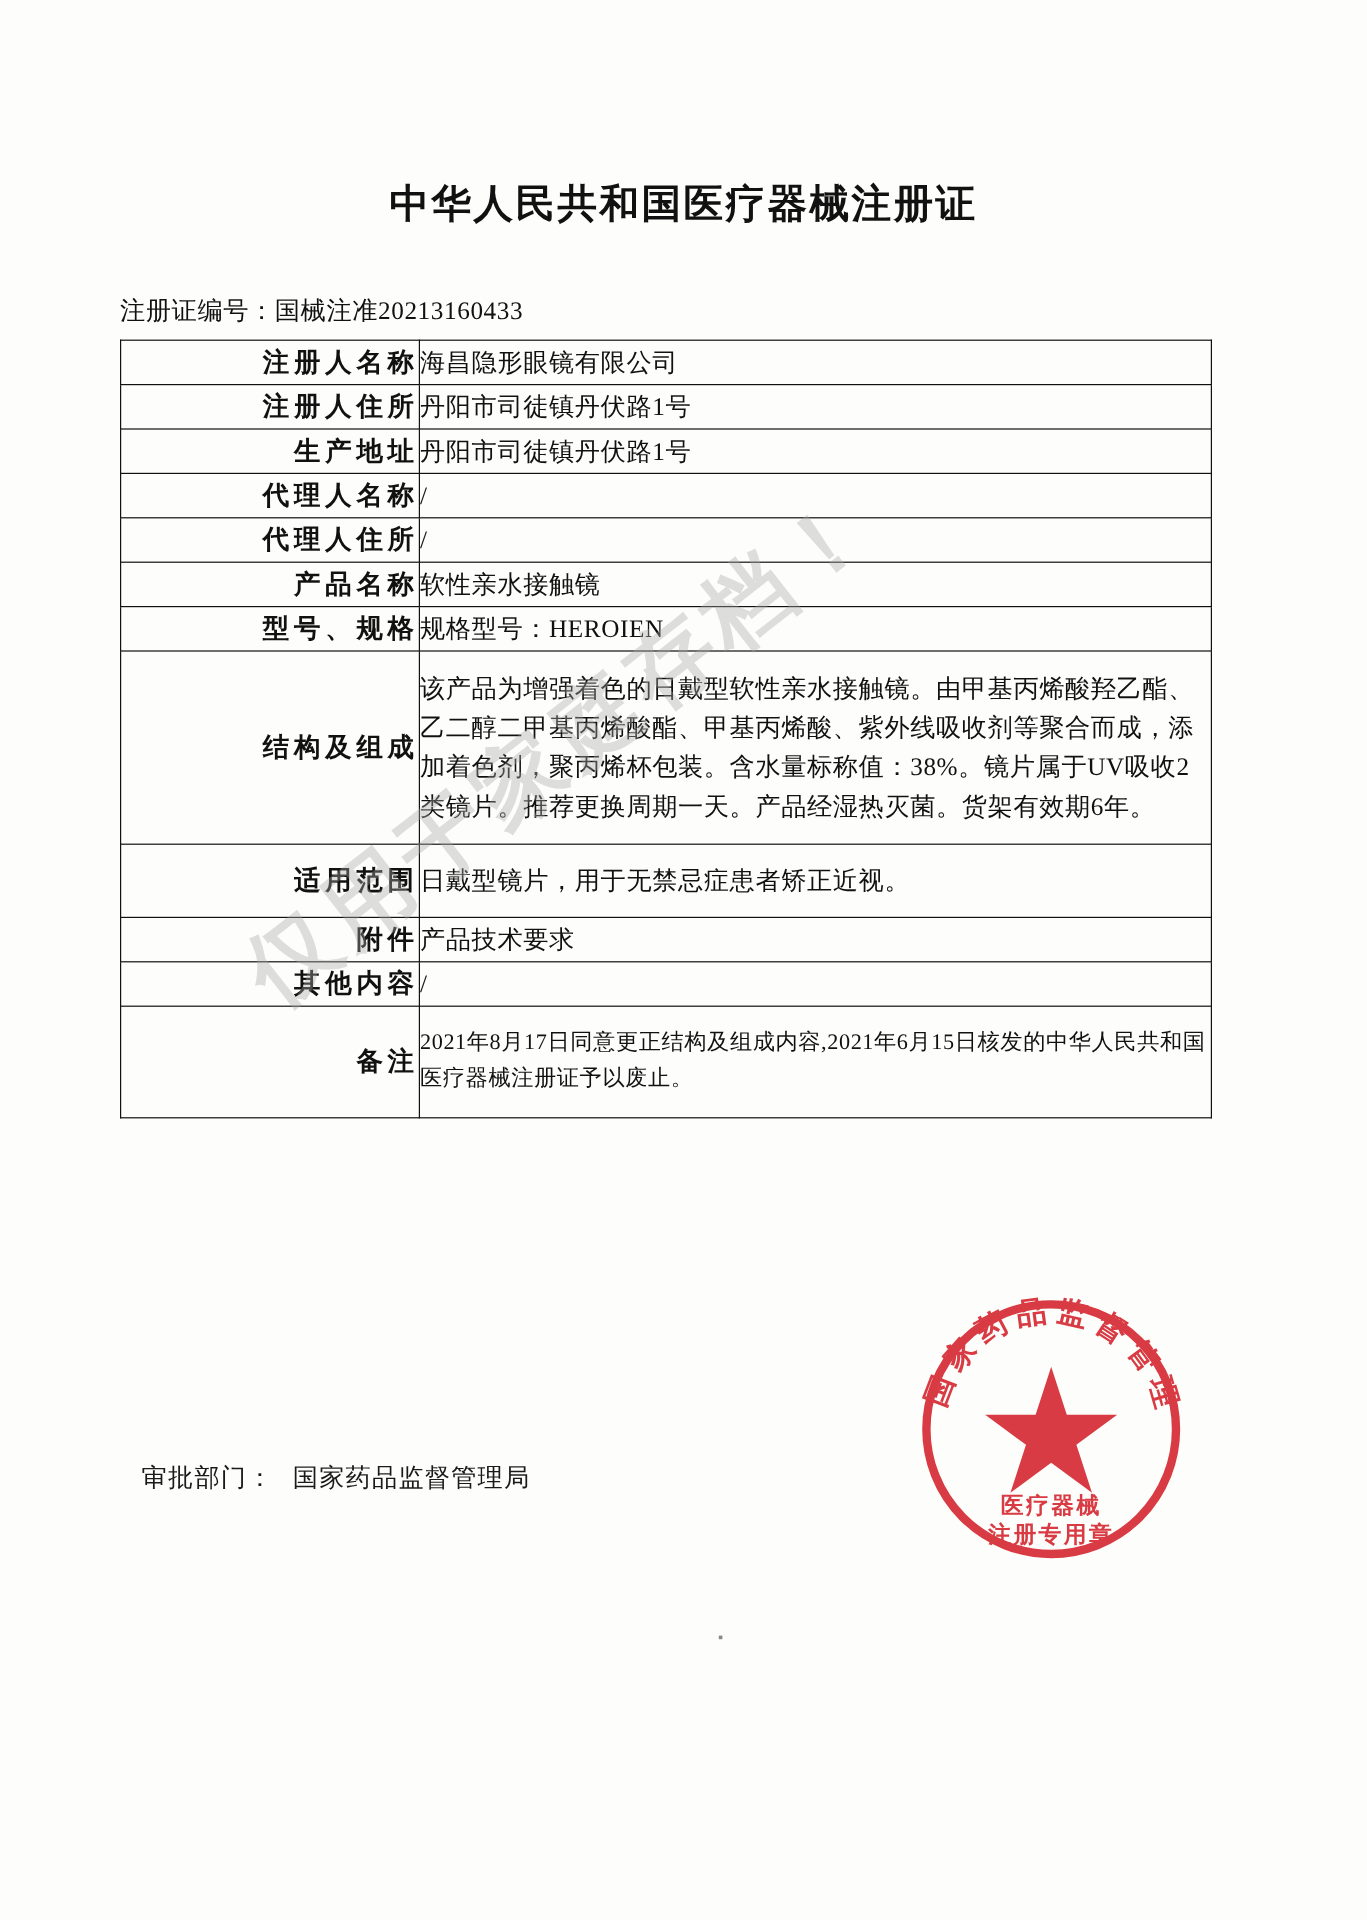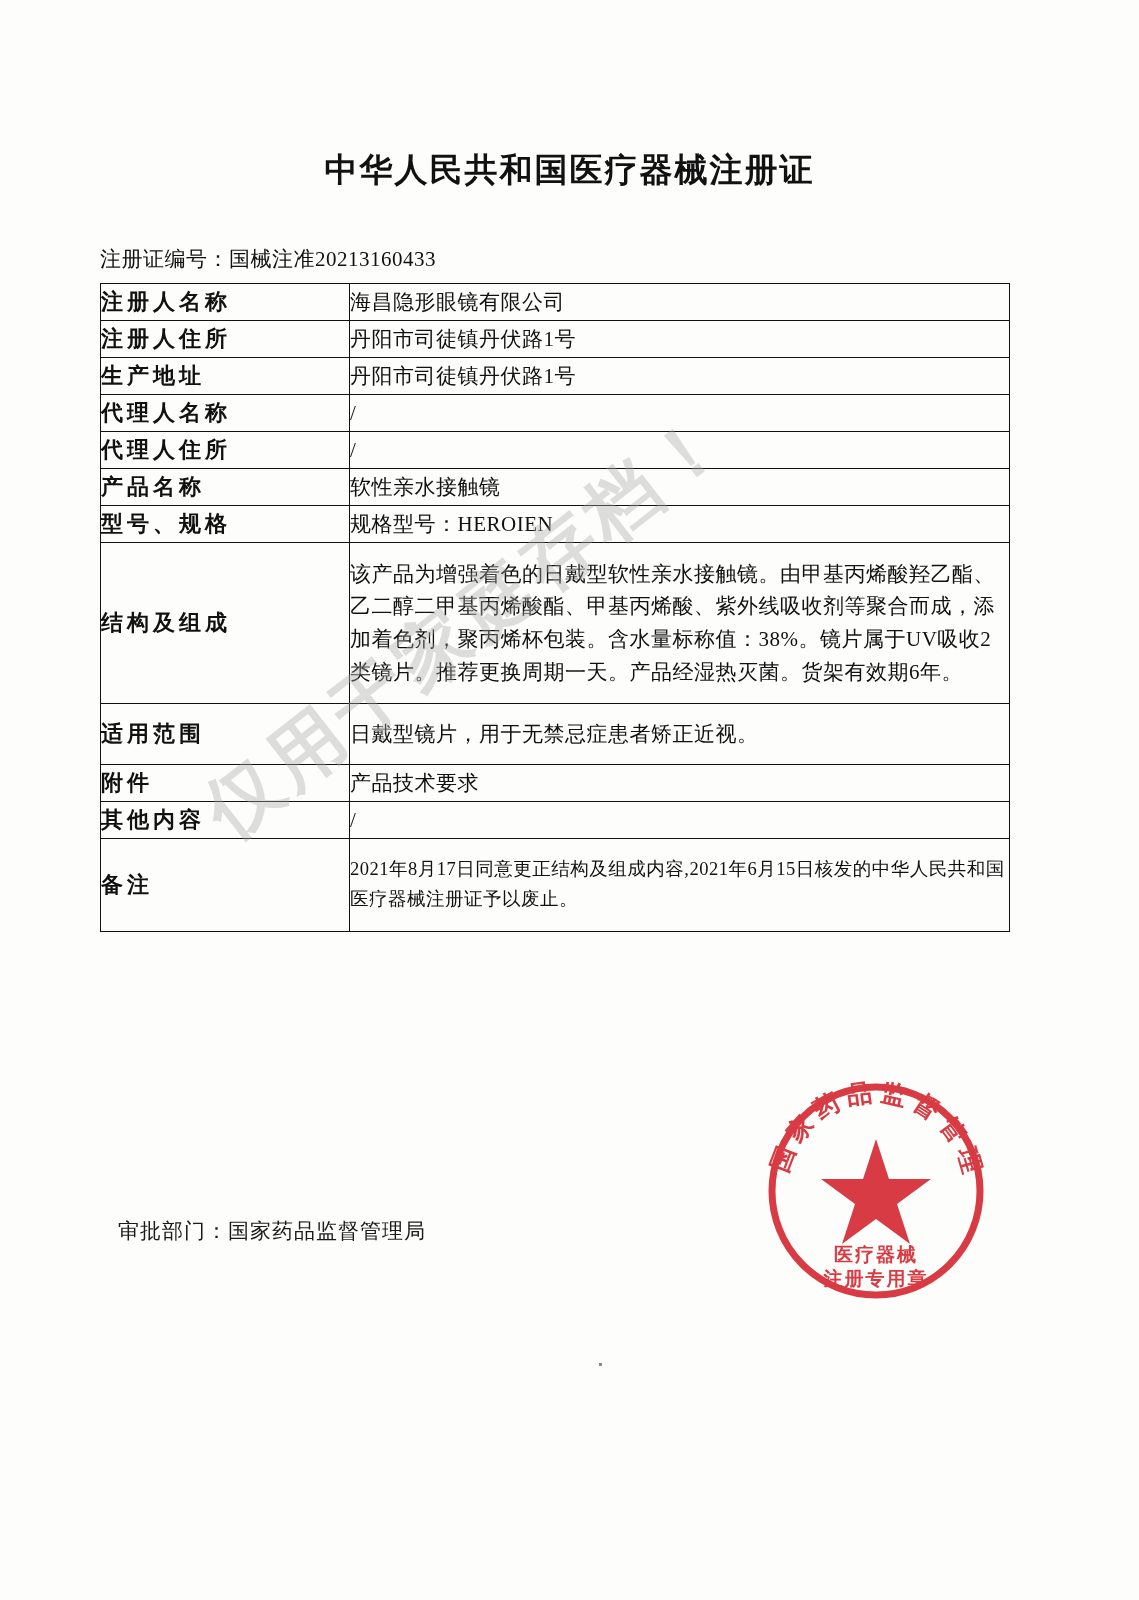--- a/index.html
+++ b/index.html
@@ -51,21 +51,21 @@
     border-collapse: collapse;
     table-layout: fixed;
   }
   table.cert-table td {
     border: 1.5px solid #111;
     vertical-align: middle;
     padding: 0;
   }
   td.label {
     width: 248px;
-    text-align: left;
+    text-align: right;
     font-size: 22px;
     font-weight: bold;
     letter-spacing: 4px;
     padding: 10px 4px;
     color: #111;
   }
   td.value {
     font-size: 21px;
     padding: 10px 14px;
     letter-spacing: 0.5px;
@@ -92,21 +92,21 @@
     width: 1139px;
     height: 90px;
   }
   .footer .approver {
     position: absolute;
     left: 118px;
     top: 22px;
     font-size: 21px;
     letter-spacing: 1px;
   }
-  .footer .approver .dept-label { }
+  .footer .approver .dept-label { margin-right: 16px; }
   .footer .dates {
     position: absolute;
     left: 600px;
     top: 0px;
     font-size: 21px;
     letter-spacing: 1px;
   }
   .footer .date-line {
     display: flex;
     align-items: baseline;

